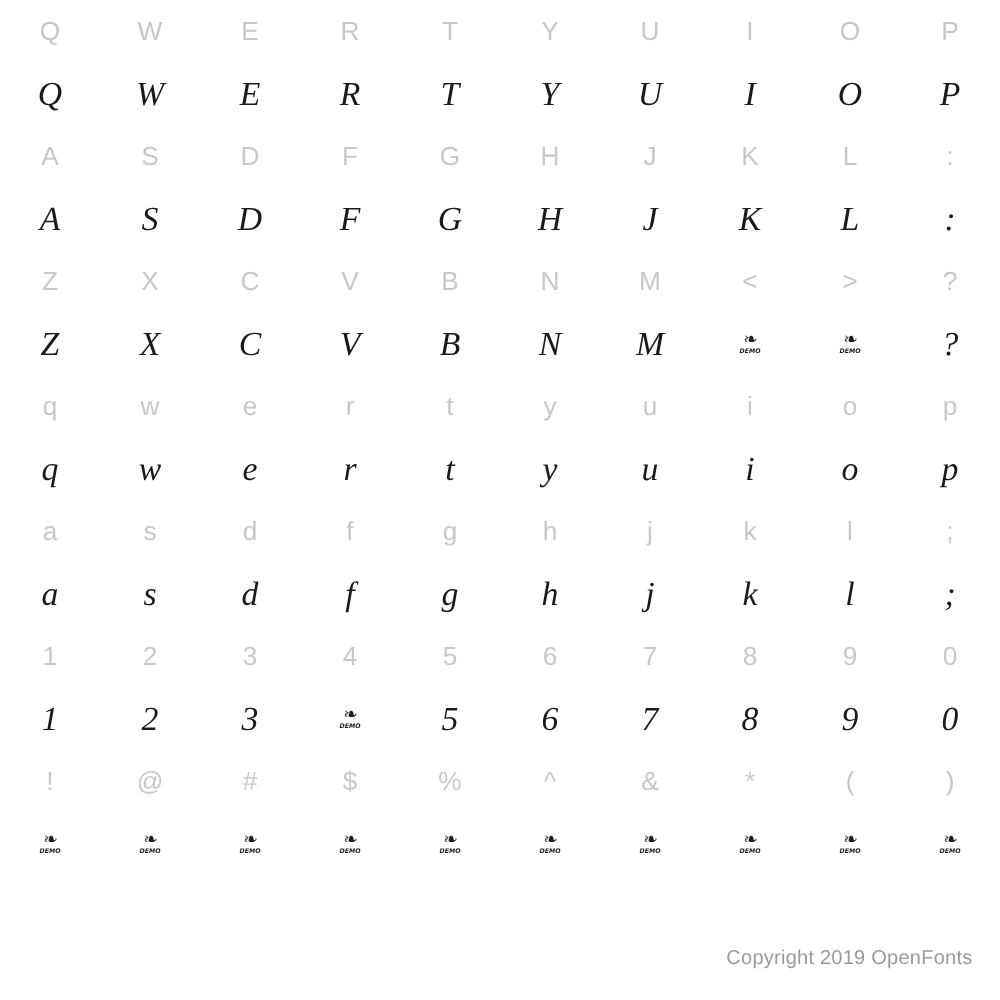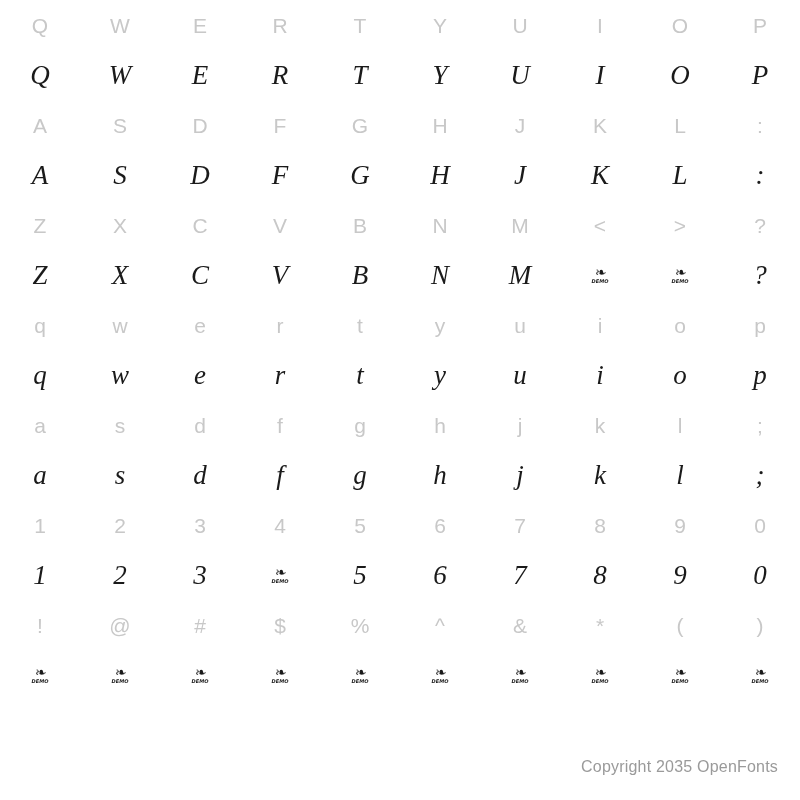--- a/index.html
+++ b/index.html
@@ -316,14 +316,14 @@
           </span>
         </div>
         <div class="cell">
           <span class="demo-mark">
             <span class="petals">❧</span>
             <span class="demo-word">DEMO</span>
           </span>
         </div>
       </div>
     </div>
-  <div id="copyright">Copyright 2035 OpenFonts</div>
+  <div id="copyright">Copyright 2019 OpenFonts</div>
 </div>
 
 </body></html>

